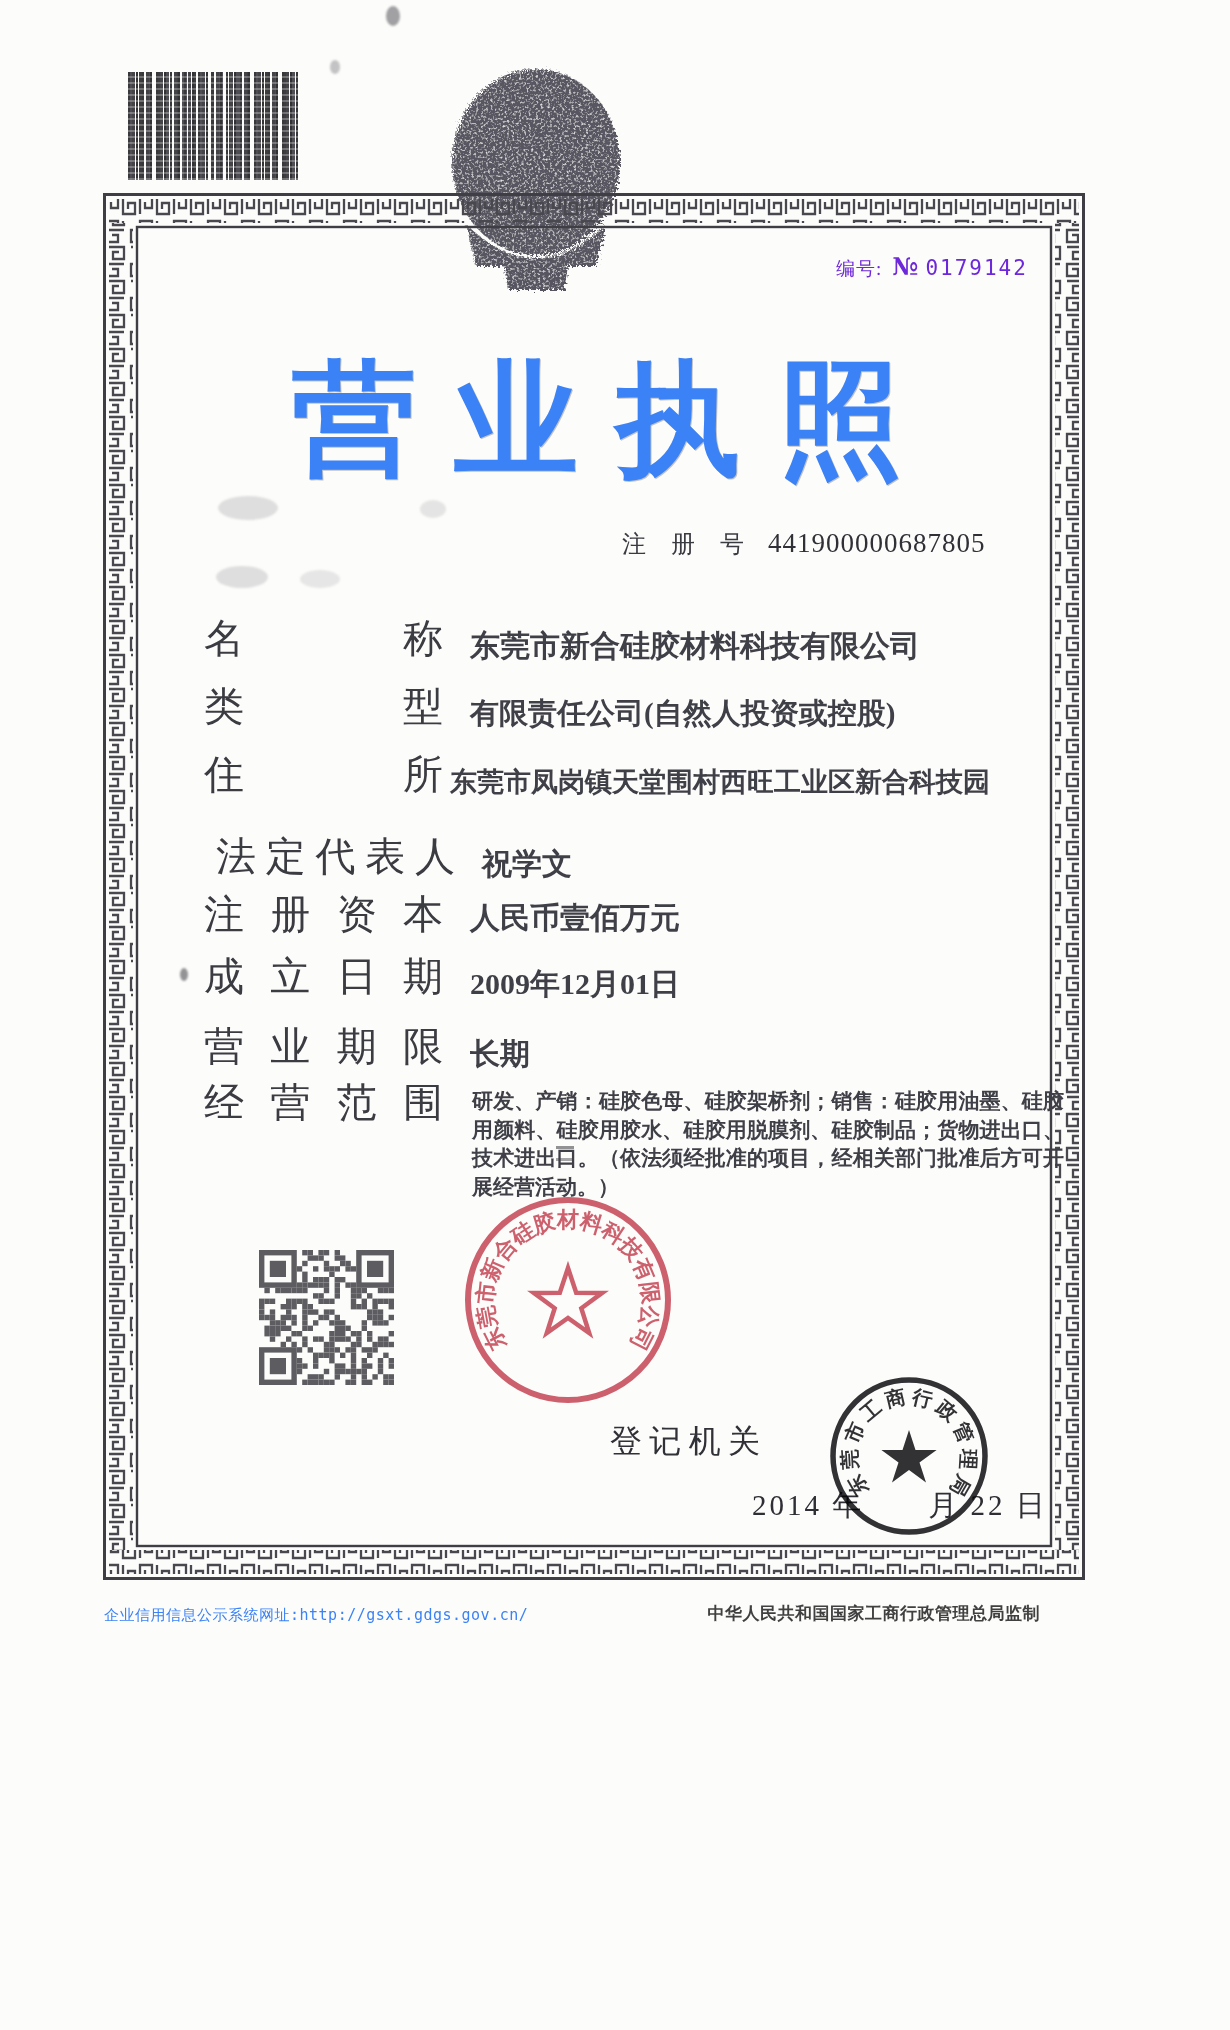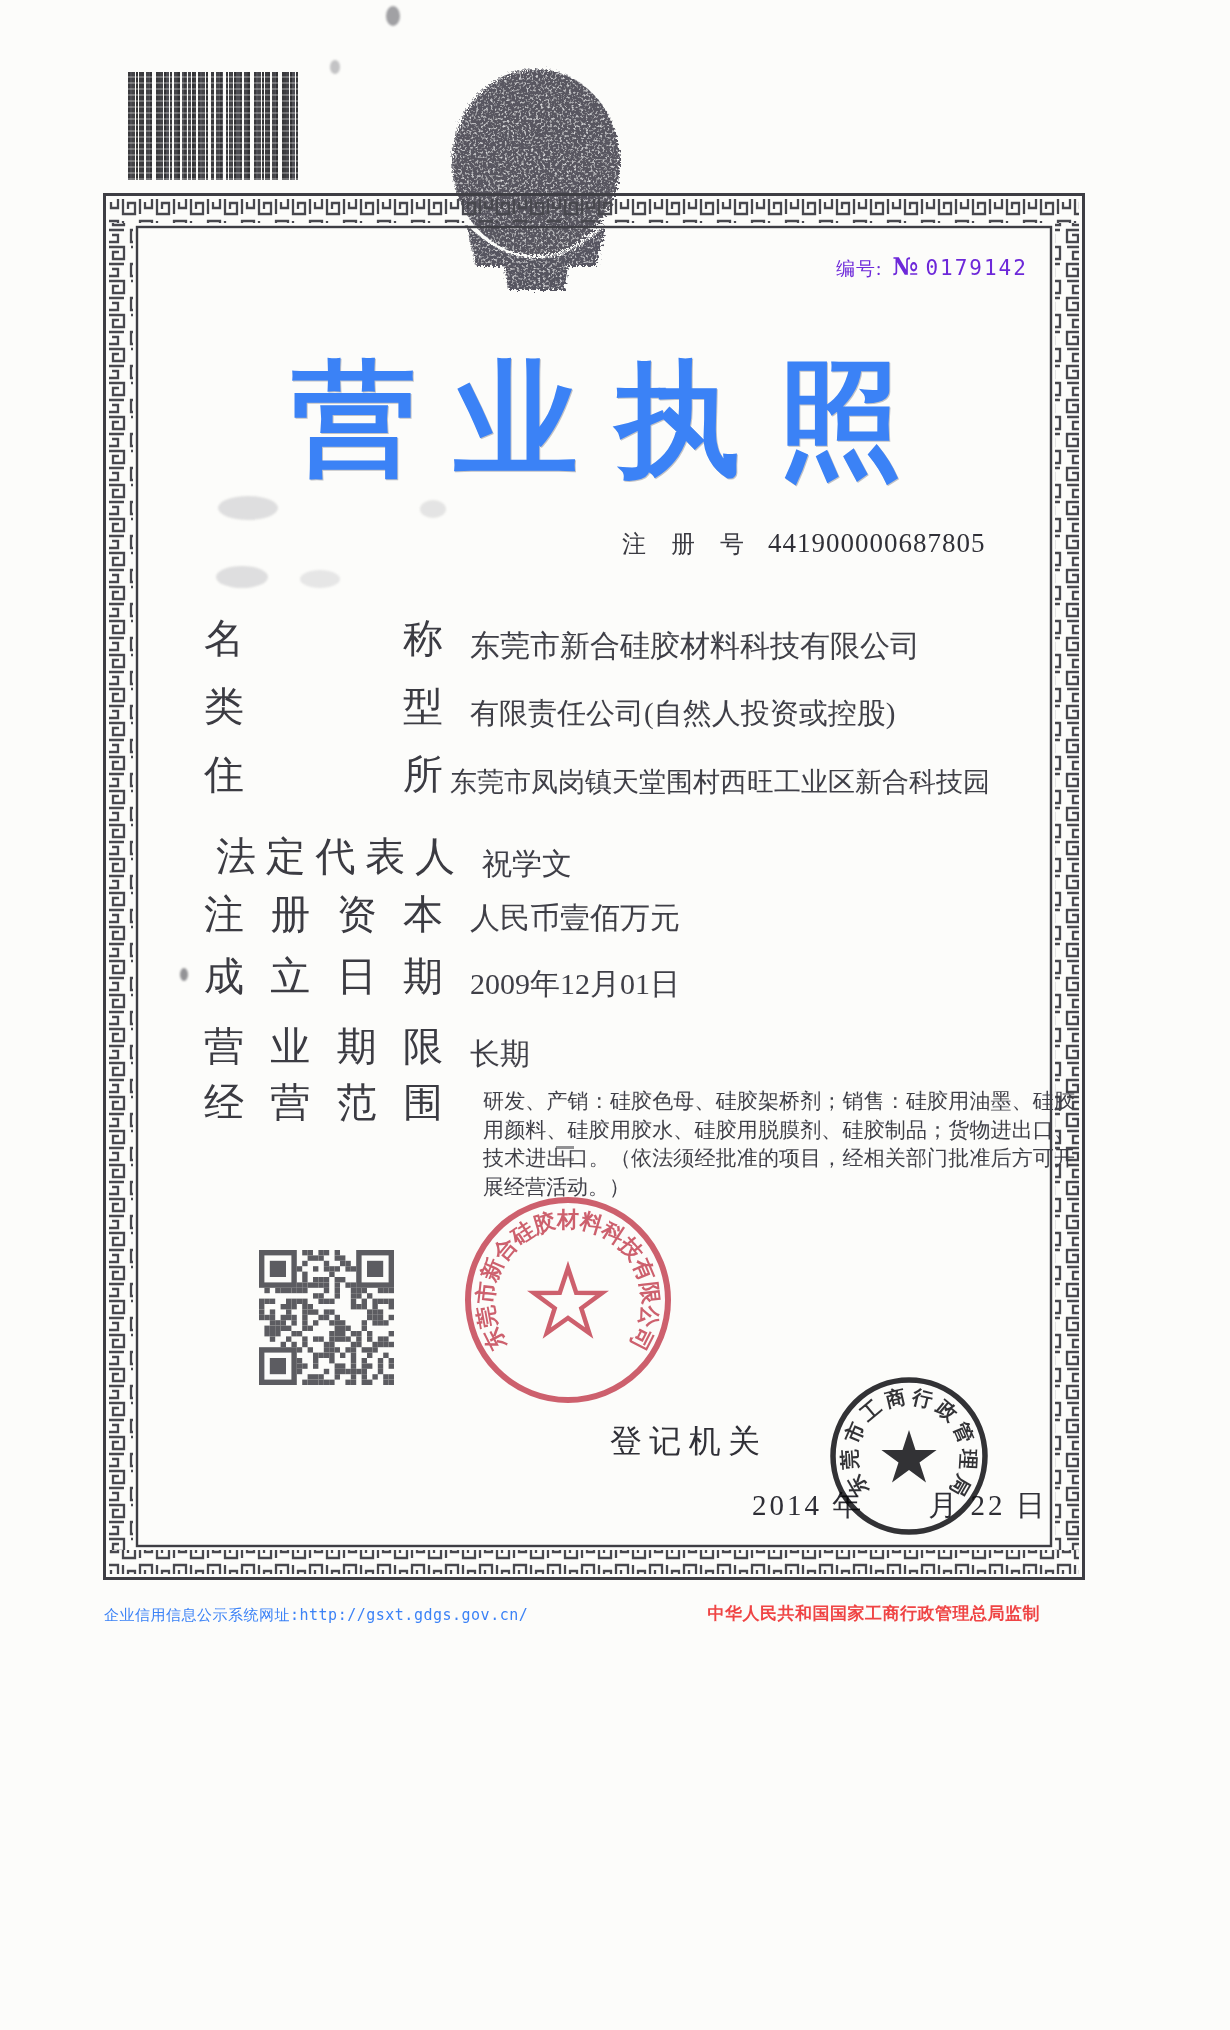--- a/index.html
+++ b/index.html
@@ -28,39 +28,39 @@
     text-shadow:1px 1px 0 rgba(110,110,118,.4);}
 
   
   .regline{left:622px;top:528px;display:flex;align-items:baseline;}
   .regline .rlabel{width:122px;text-align-last:justify;font-size:24px;color:#3a3a41;}
   .regline .rnum{margin-left:24px;font-size:27px;letter-spacing:1px;color:#303037;font-family:"Liberation Serif",serif;}
 
   
   .frow{position:absolute;left:204px;display:flex;align-items:flex-start;}
   .flabel{width:239px;flex:0 0 239px;text-align-last:justify;font-size:40px;color:#3b3b42;line-height:1.05;}
-  .fvalue{margin-left:27px;font-size:30px;color:#3f3f47;margin-top:8px;white-space:nowrap;}
+  .fvalue{margin-left:27px;font-size:30px;color:#3f3f47;margin-top:8px;white-space:nowrap;font-weight:bold;}
   .v29{font-size:29px;} .v27{font-size:27px;margin-top:10px;margin-left:7px;}
-  .scope .fvalue{white-space:normal;font-size:21px;line-height:1.36;width:592px;margin-left:40px;margin-top:5px;text-align:justify;}
+  .scope .fvalue{white-space:normal;font-size:21px;line-height:1.36;width:592px;margin-left:29px;margin-top:5px;text-align:justify;}
 
   
   .qr{left:255px;top:1246px;width:145px;height:145px;opacity:.82;}
 
   
   .seal{mix-blend-mode:multiply;}
   .company-seal{left:453px;top:1185px;}
   .authority-seal{left:819px;top:1366px;}
 
   
   .registrar{left:610px;top:1420px;width:150px;text-align-last:justify;font-size:32px;color:#303037;}
   .issue-date{left:752px;top:1486px;font-size:29px;letter-spacing:3px;color:#2e2e35;white-space:nowrap;}
 
   
   .footer-left{left:104px;top:1606px;font-family:"DejaVu Sans Mono",monospace;font-size:15px;color:#3b82f6;letter-spacing:.5px;}
-  .footer-right{left:700px;top:1602px;width:340px;font-size:17px;font-weight:bold;color:#ef4444;text-align:right;letter-spacing:.5px;}
+  .footer-right{left:700px;top:1602px;width:340px;font-size:17px;font-weight:bold;color:#404040;text-align:right;letter-spacing:.5px;}
 
   
   .art{position:absolute;border-radius:50%;filter:blur(1px);}
   .bars{position:absolute;width:18px;height:9px;border-top:3px solid rgba(60,60,66,.55);border-bottom:3px solid rgba(60,60,66,.45);}
 </style>
 </head>
 <body>
 
 <div class="scan">
 

